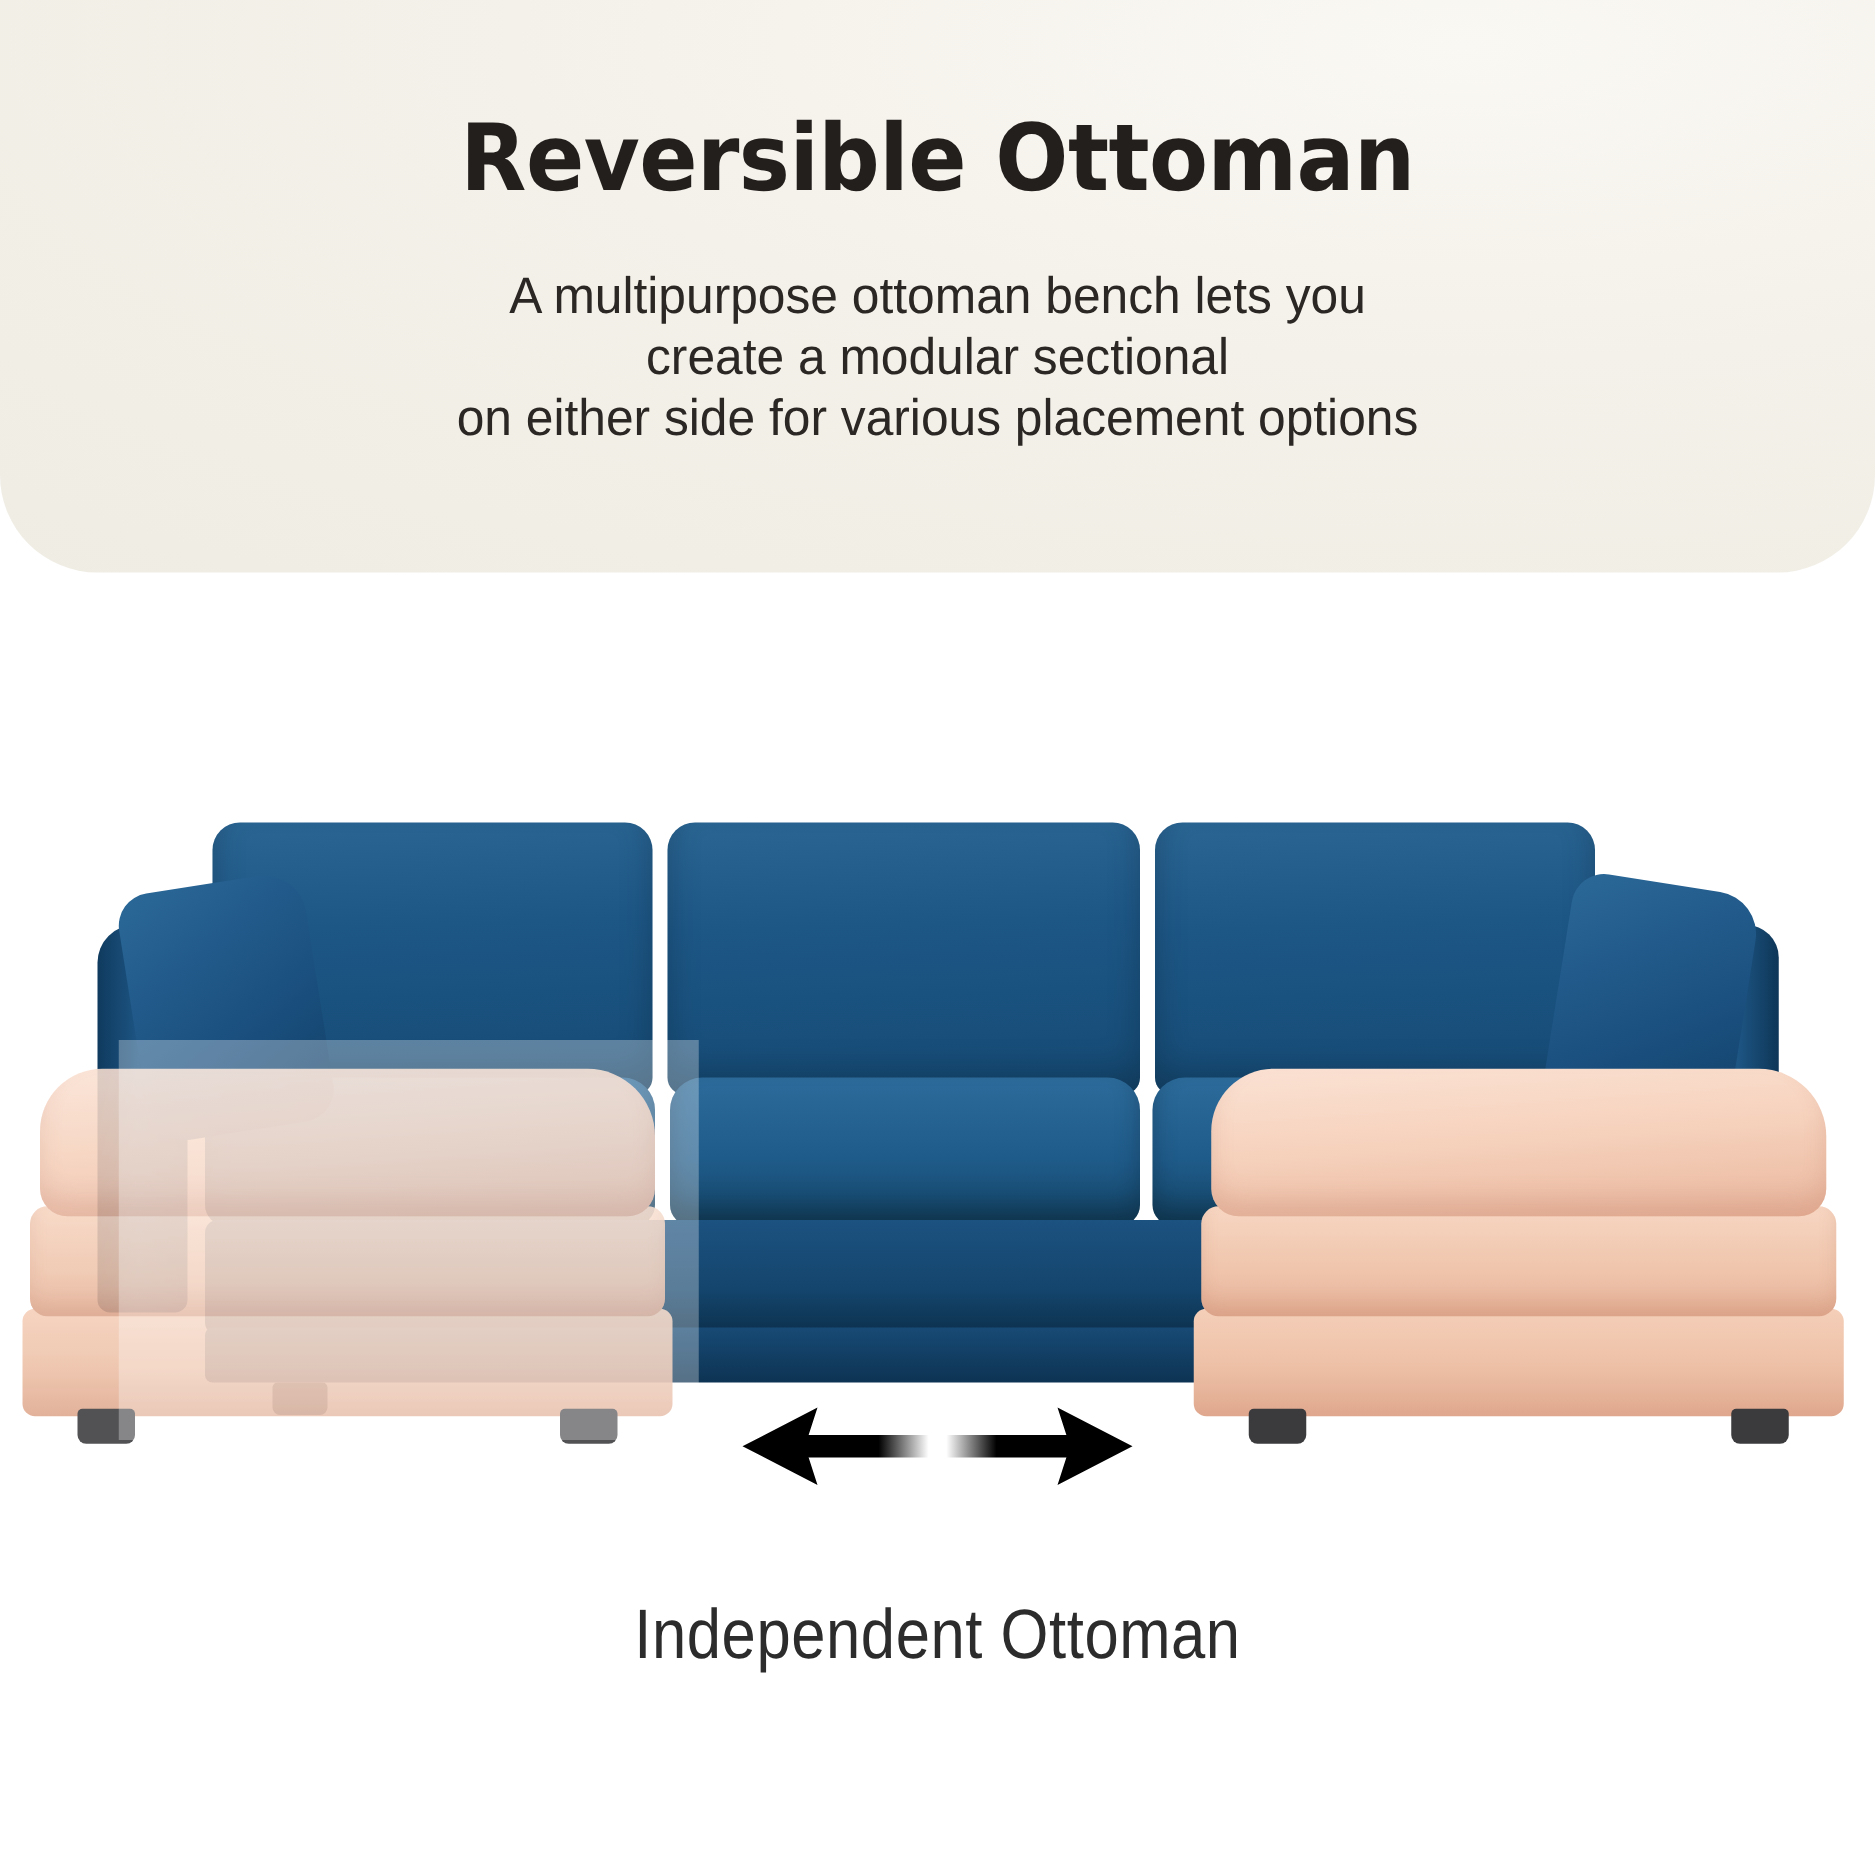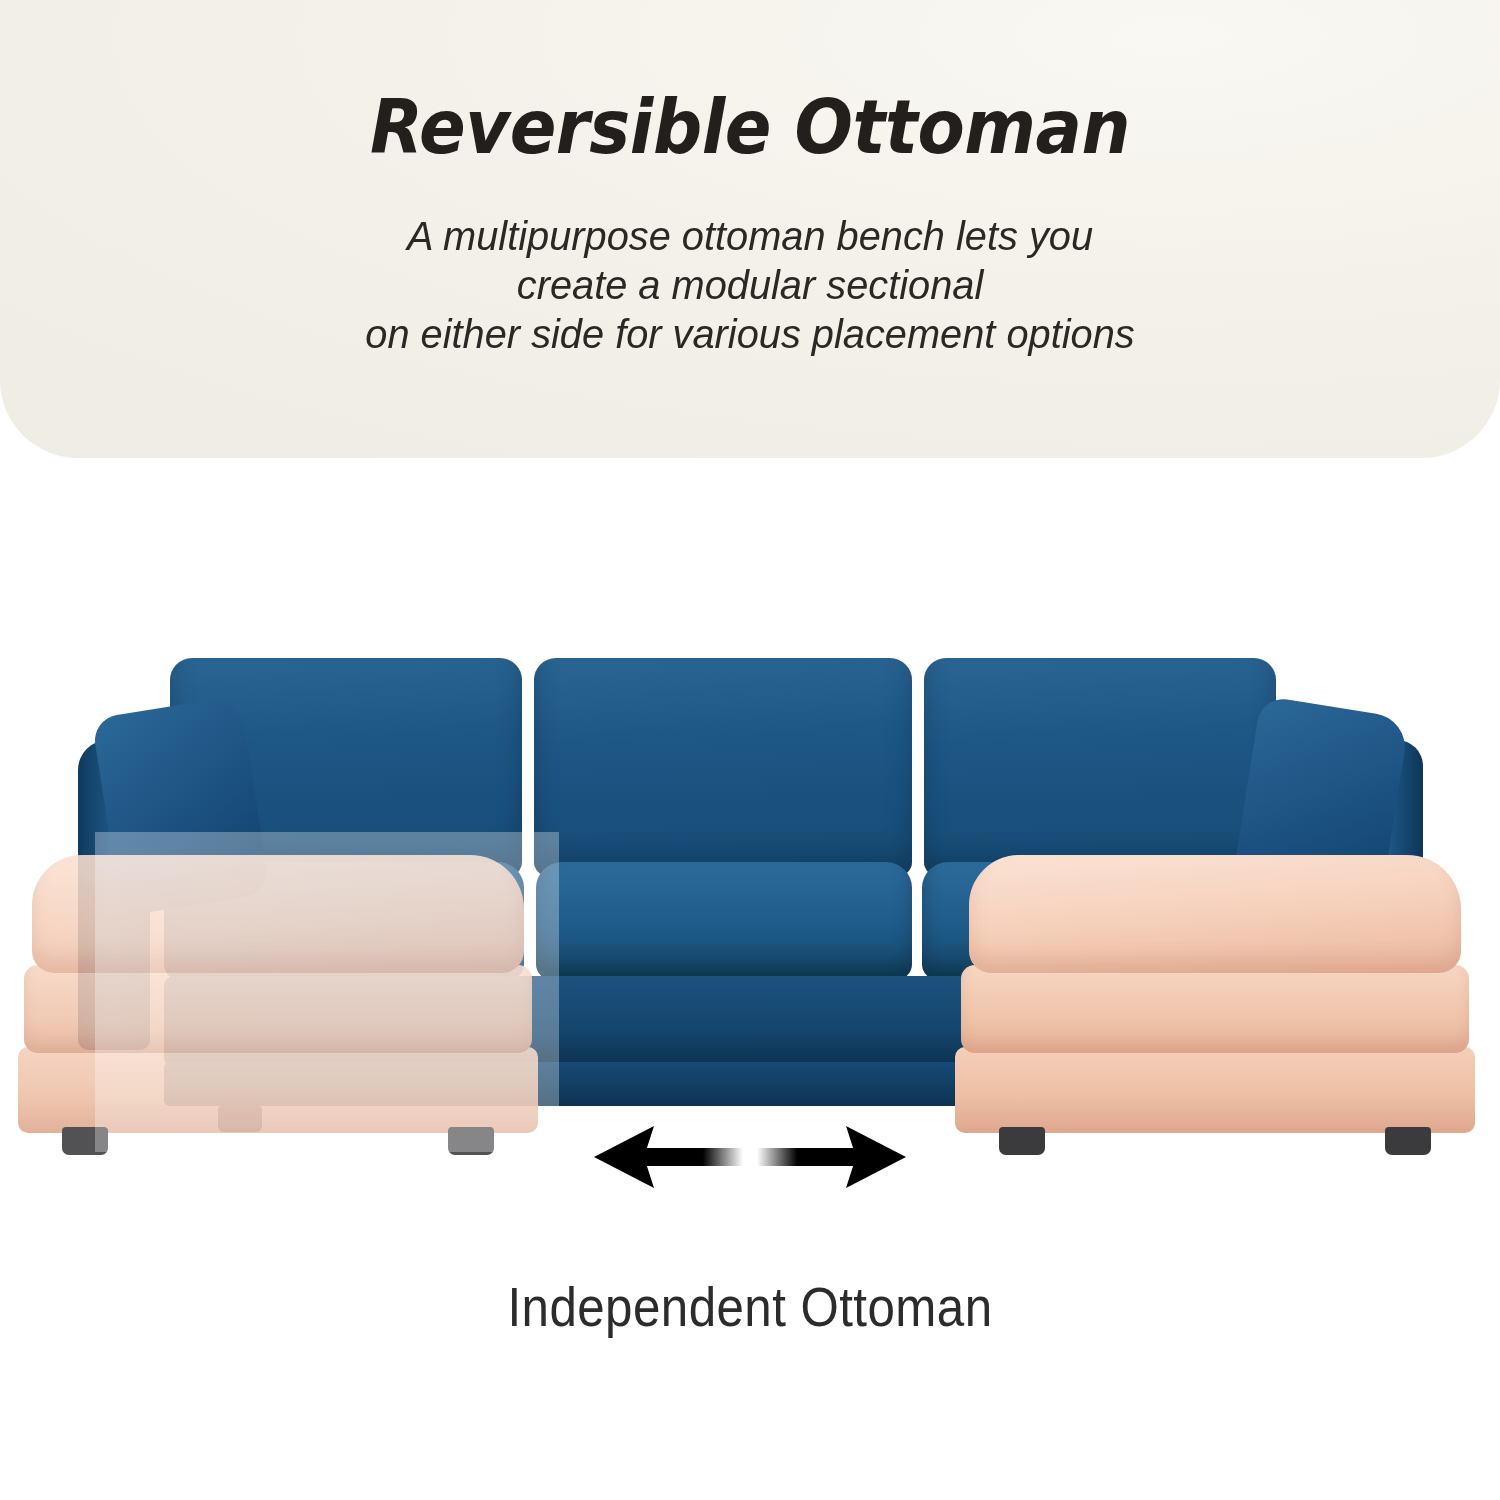--- a/index.html
+++ b/index.html
@@ -11,21 +11,20 @@
     position:relative;
   }
 
   
   #header-panel{
     position:absolute; left:0; top:0; width:1500px; height:458px;
     background:
       radial-gradient(120% 130% at 78% 8%, #faf8f3 0%, #f4f1ea 42%, #efece3 100%);
     border-bottom-left-radius:78px;
     border-bottom-right-radius:78px;
-    font-style:italic;
   }
   #title{
     position:absolute; left:0; top:84px; width:100%;
     text-align:center;
     font-family:"DejaVu Sans", sans-serif;
     font-weight:bold;
     font-size:74px;
     letter-spacing:-0.5px;
     color:#231f1d;
     transform:scaleX(0.93);

